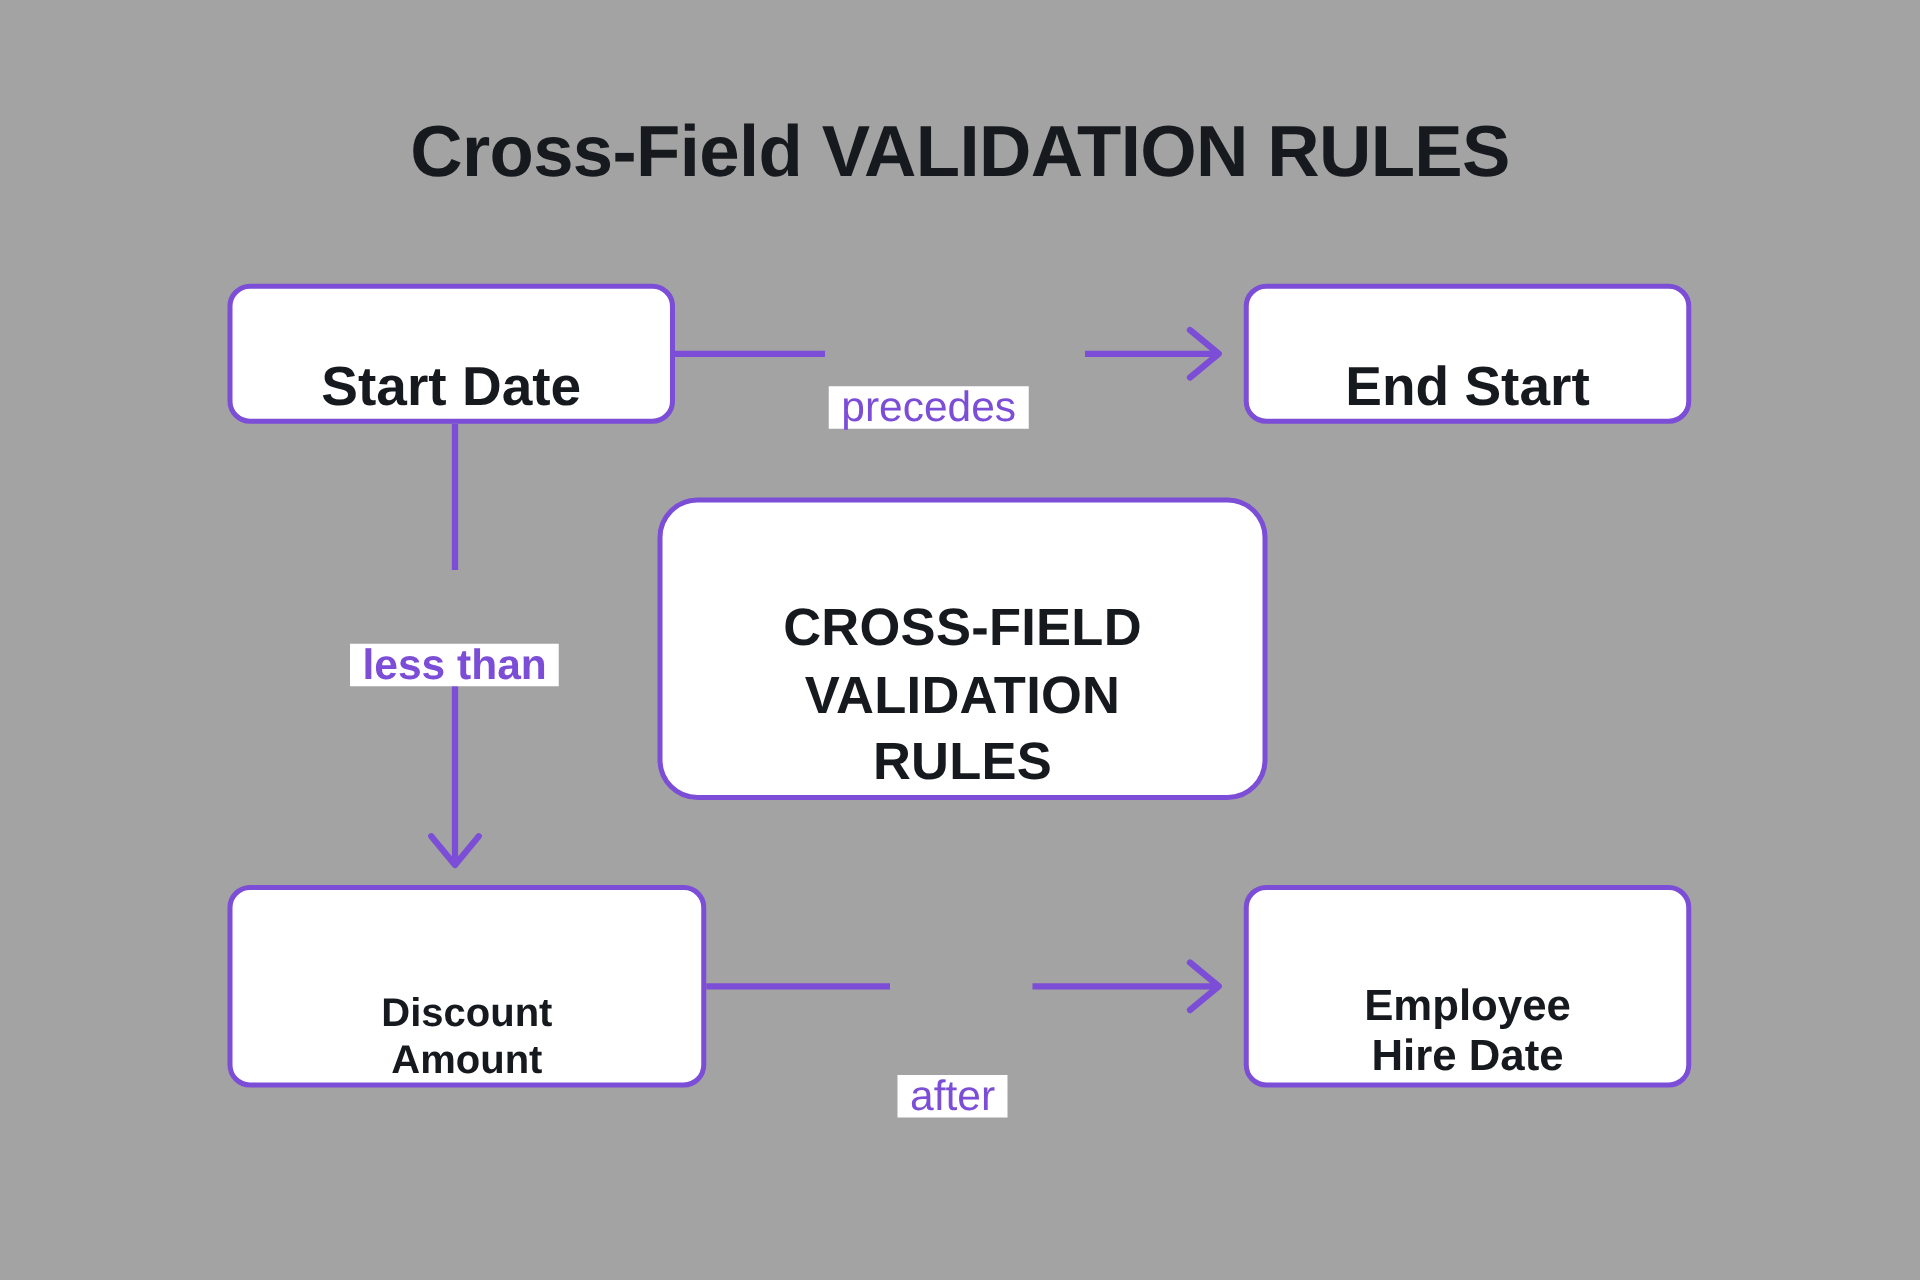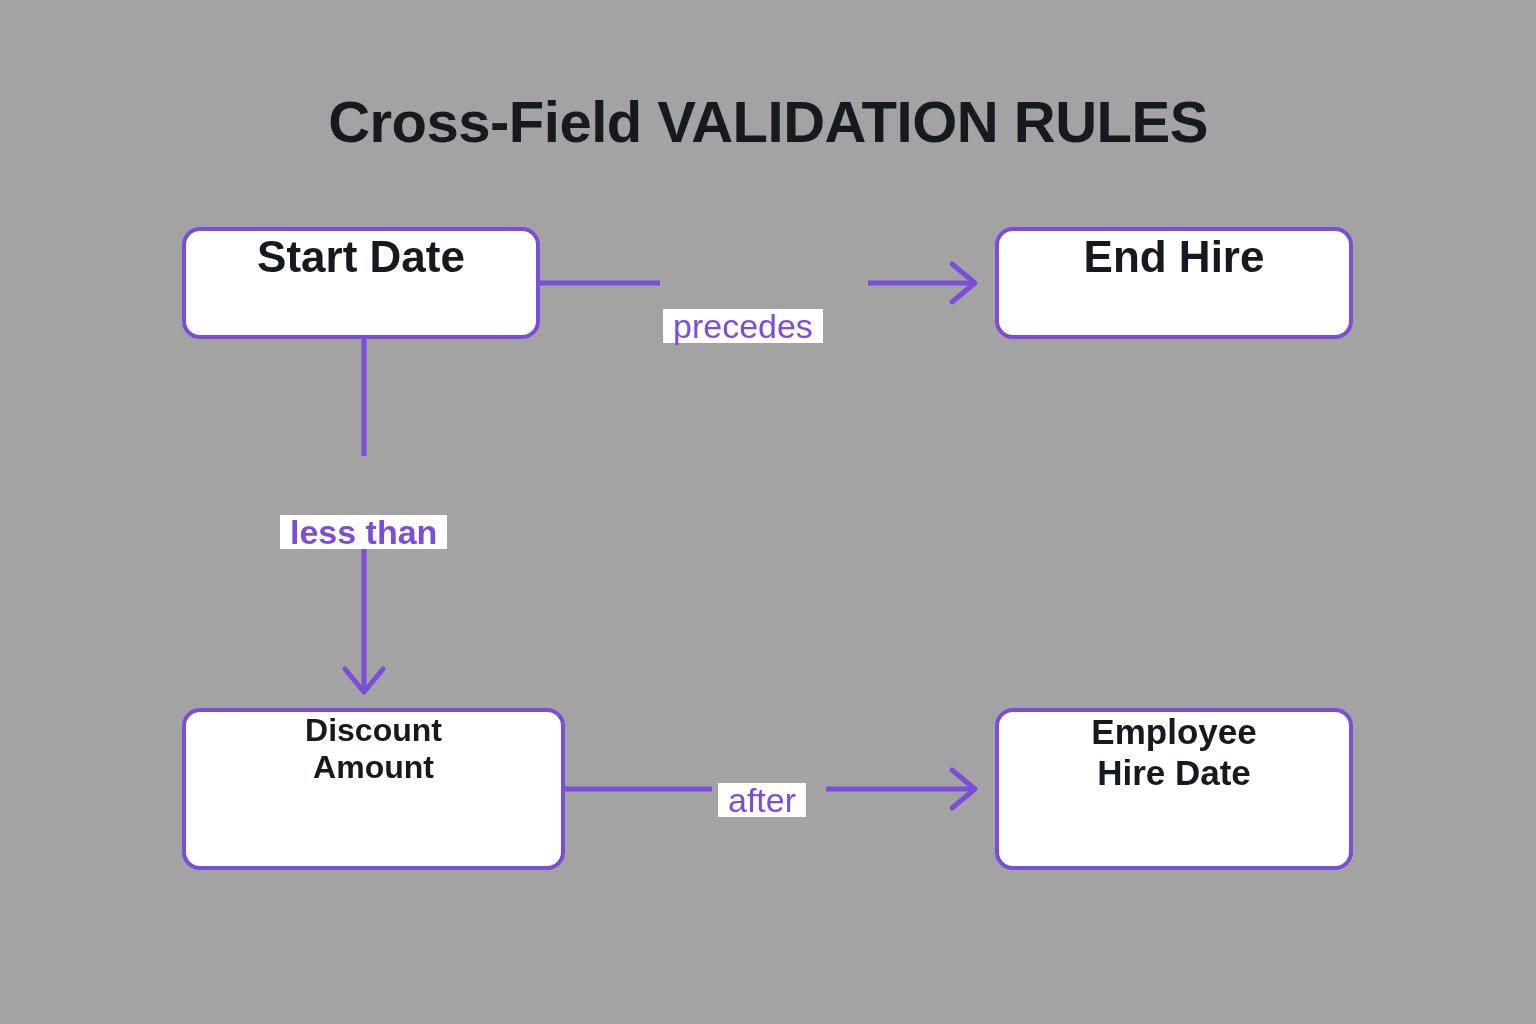--- a/index.html
+++ b/index.html
@@ -34,21 +34,21 @@
   }
 
   
   .node {
     position: absolute;
     box-sizing: border-box;
     background: #ffffff;
     border: 4px solid #7c4dd6;
     border-radius: 18px;
     display: flex;
-    align-items: flex-start;
+    align-items: flex-end;
     justify-content: center;
     text-align: center;
     color: #16191d;
     font-weight: 700;
     font-family: "Liberation Sans", sans-serif;
     line-height: 1.16;
   }
   .node-label { display: block; white-space: pre-line; }
 
   #node-start-date {
@@ -105,21 +105,21 @@
     font-weight: 400;
     font-family: "Liberation Sans", sans-serif;
     white-space: nowrap;
     background: #ffffff;
     padding: 0 10px;
     line-height: 1;
     margin-top: 44px;
   }
   #label-precedes  { left: 663px; top: 265px; }
   #label-less-than { left: 280px; top: 471px; font-weight: bold; }
-  #label-after     { left: 718px; top: 739px; }
+  #label-after     { left: 718px; top: 816px; }
 </style>
 </head>
 <body>
 
 <div id="canvas">
 
   <div class="diagram-title">Cross-Field VALIDATION RULES</div>
 
   <svg id="edges" viewBox="0 0 1536 1024" xmlns="http://www.w3.org/2000/svg">
 
@@ -134,23 +134,28 @@
     <line class="edge-line" x1="565" y1="789" x2="712" y2="789"></line>
     <line class="edge-line" x1="826" y1="789" x2="975" y2="789"></line>
     <polyline class="edge-head" points="952,770 975,789 952,808"></polyline>
   </svg>
 
   <div class="node" id="node-start-date">
     <span class="node-label">Start Date</span>
   </div>
 
   <div class="node" id="node-end-date">
-    <span class="node-label">End Hire</span>
+    <span class="node-label">End Start</span>
   </div>
 
+  <div class="node" id="node-center">
+    <span class="node-label">CROSS-FIELD
+VALIDATION
+RULES</span>
+  </div>
 
   <div class="node" id="node-discount-amount">
     <span class="node-label">Discount
 Amount</span>
   </div>
 
   <div class="node" id="node-employee-hire-date">
     <span class="node-label">Employee
 Hire Date</span>
   </div>

